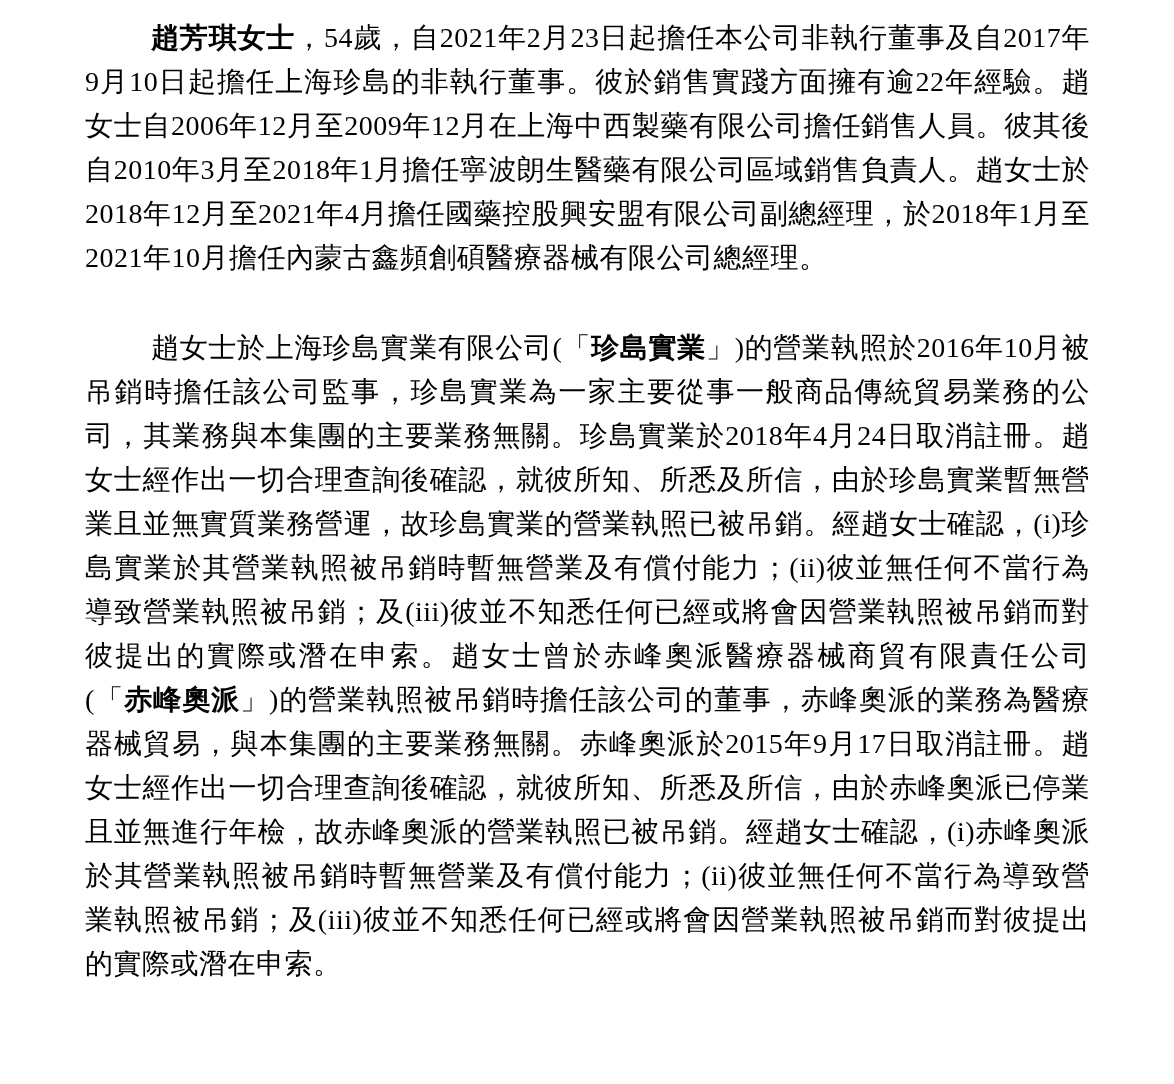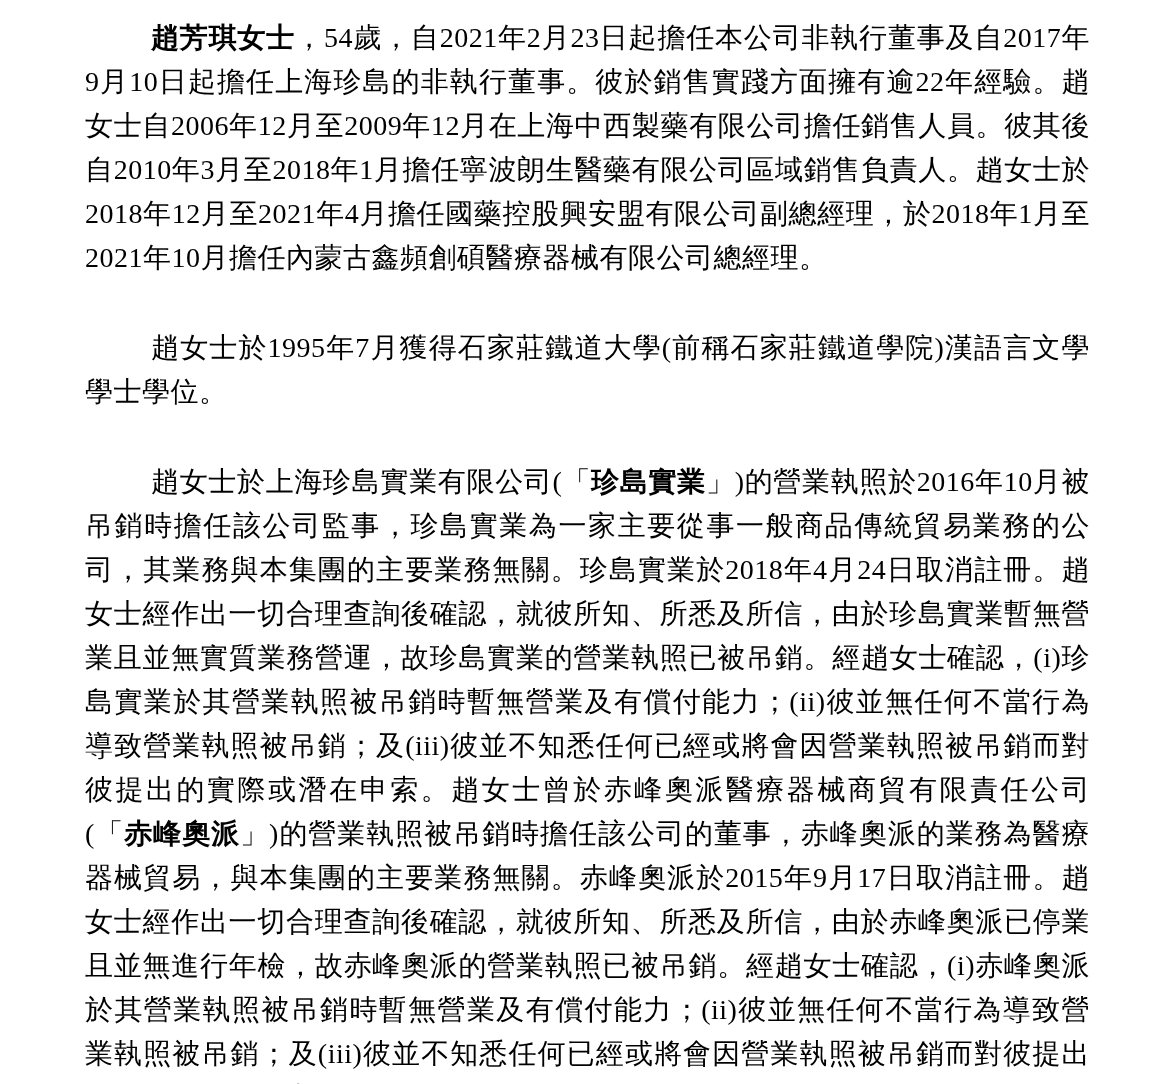--- a/index.html
+++ b/index.html
@@ -34,17 +34,16 @@
     font-weight: bold;
   }
 </style>
 </head>
 <body>
 
 <div class="page">
 
   <p class="para"><span class="b">趙芳琪女士</span><span>，54歲，自2021年2月23日起擔任本公司非執行董事及自2017年9月10日起擔任上海珍島的非執行董事。彼於銷售實踐方面擁有逾22年經驗。趙女士自2006年12月至2009年12月在上海中西製藥有限公司擔任銷售人員。彼其後自2010年3月至2018年1月擔任寧波朗生醫藥有限公司區域銷售負責人。趙女士於2018年12月至2021年4月擔任國藥控股興安盟有限公司副總經理，於2018年1月至2021年10月擔任內蒙古鑫頻創碩醫療器械有限公司總經理。</span></p>
 
-  <p class="para"><span>趙女士於1995年7月獲得石家莊鐵道大學(前稱石家莊鐵道學院)漢語言文學學士學位。</span></p>
 
   <p class="para"><span>趙女士於上海珍島實業有限公司(「</span><span class="b">珍島實業</span><span>」)的營業執照於2016年10月被吊銷時擔任該公司監事，珍島實業為一家主要從事一般商品傳統貿易業務的公司，其業務與本集團的主要業務無關。珍島實業於2018年4月24日取消註冊。趙女士經作出一切合理查詢後確認，就彼所知、所悉及所信，由於珍島實業暫無營業且並無實質業務營運，故珍島實業的營業執照已被吊銷。經趙女士確認，(i)珍島實業於其營業執照被吊銷時暫無營業及有償付能力；(ii)彼並無任何不當行為導致營業執照被吊銷；及(iii)彼並不知悉任何已經或將會因營業執照被吊銷而對彼提出的實際或潛在申索。趙女士曾於赤峰奧派醫療器械商貿有限責任公司(「</span><span class="b">赤峰奧派</span><span>」)的營業執照被吊銷時擔任該公司的董事，赤峰奧派的業務為醫療器械貿易，與本集團的主要業務無關。赤峰奧派於2015年9月17日取消註冊。趙女士經作出一切合理查詢後確認，就彼所知、所悉及所信，由於赤峰奧派已停業且並無進行年檢，故赤峰奧派的營業執照已被吊銷。經趙女士確認，(i)赤峰奧派於其營業執照被吊銷時暫無營業及有償付能力；(ii)彼並無任何不當行為導致營業執照被吊銷；及(iii)彼並不知悉任何已經或將會因營業執照被吊銷而對彼提出的實際或潛在申索。</span></p>
 
 </div>
 
 </body></html>

